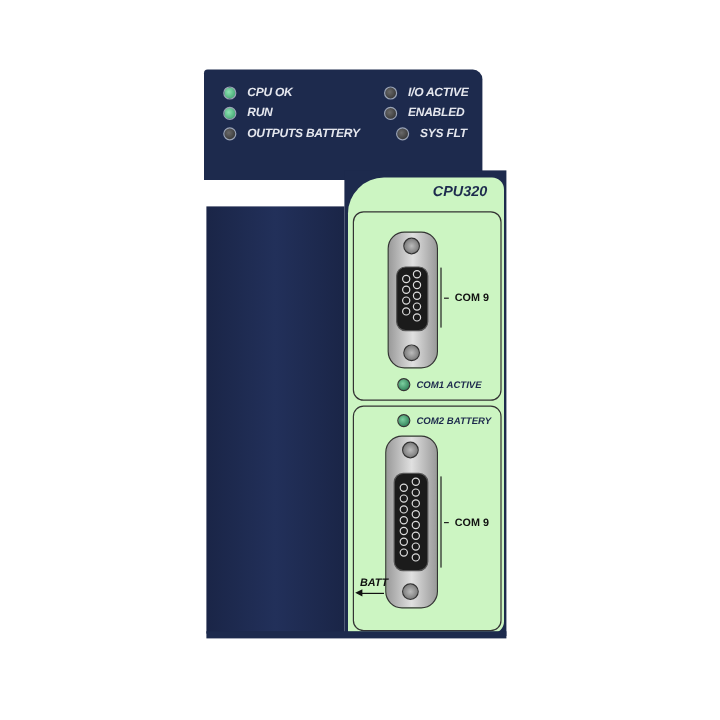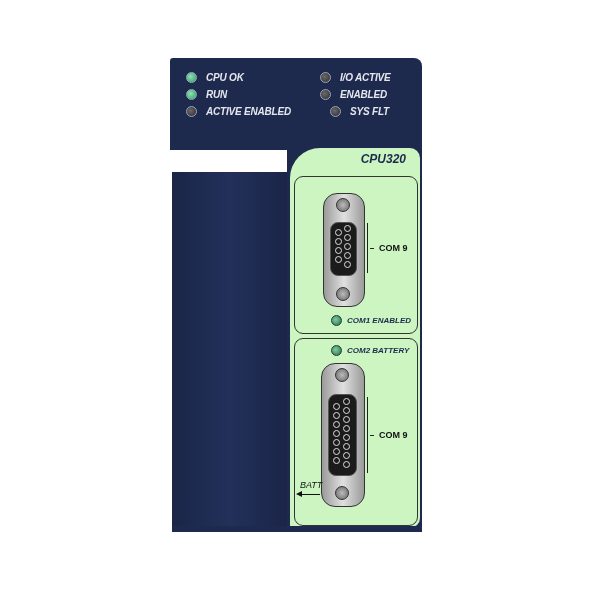--- a/index.html
+++ b/index.html
@@ -1,18 +1,18 @@
 <!DOCTYPE html>
 <html><head>
 <meta charset="utf-8">
 <style>
   html, body { margin: 0; padding: 0; background: #ffffff; }
   body { width: 600px; height: 600px; position: relative; overflow: hidden; font-family: "Liberation Sans", sans-serif; }
   .module { position: absolute; left: 0; top: 0; width: 600px; height: 600px; }
-  .top-panel { position: absolute; left: 170px; top: 58px; width: 252px; height: 92px; background: #1d2a4d; border-radius: 3px 8px 0 0; text-align: right; }
+  .top-panel { position: absolute; left: 170px; top: 58px; width: 232px; height: 92px; background: #1d2a4d; border-radius: 3px 8px 0 0; text-align: right; }
   .led-row { position: absolute; display: flex; align-items: center; }
   .led { width: 9px; height: 9px; border-radius: 50%; border: 1.5px solid #9aa3b5; box-sizing: content-box; }
   .led.on { background: radial-gradient(circle at 40% 40%, #8fe3b3, #2f9a63); }
   .led.off { background: radial-gradient(circle at 40% 40%, #6a6a6a, #2b2b2b); }
   .led-label { margin-left: 9px; color: #e5e7ee; font-style: italic; font-weight: bold; font-size: 10px; letter-spacing: -0.2px; }
   .body-left { position: absolute; left: 172px; top: 172px; width: 115px; height: 356px; background: linear-gradient(90deg, #1a2547 0%, #22305a 50%, #1a2547 100%); }
   .divider { position: absolute; left: 170px; top: 170px; width: 120px; height: 2px; background: #ffffff; }
   .front { position: absolute; left: 287px; top: 142px; width: 135px; height: 388px; background: #1d2a4d; }
   .green { position: absolute; left: 290px; top: 148px; width: 130px; height: 380px; background: #ccf5c2; border-radius: 30px 10px 10px 2px; }
   .cpu-label { position: absolute; right: 14px; top: 4px; font-size: 12px; font-weight: bold; font-style: italic; color: #1d2a4d; }
@@ -20,41 +20,41 @@
   .connector { position: absolute; background: linear-gradient(90deg,#9a9a9a,#e0e0e0 50%,#9a9a9a); border: 1.5px solid #333; border-radius: 14px; }
   .screw { position: absolute; width: 12px; height: 12px; border-radius: 50%; background: radial-gradient(circle,#bbb,#666); border: 1.5px solid #333; }
   .shell { position: absolute; background: #1b1b1b; border-radius: 8px; border: 1.5px solid #555; }
   .pin { position: absolute; width: 5px; height: 5px; border-radius: 50%; border: 1px solid #ddd; }
   .bracket { position: absolute; width: 1px; background: #222; }
   .tick { position: absolute; height: 1px; width: 4px; background: #222; }
   .com-label { position: absolute; font-size: 9px; font-weight: bold; color: #111; }
   .active-row { position: absolute; display: flex; align-items: center; }
   .active-led { width: 9px; height: 9px; border-radius: 50%; background: radial-gradient(circle at 40% 40%, #7ccfa0, #1f6f48); border: 1px solid #333; }
   .active-label { margin-left: 5px; font-size: 8px; font-style: italic; font-weight: bold; color: #1d2a4d; }
-  .batt { position: absolute; left: 10px; top: 332px; font-size: 9px; font-style: italic; font-weight: normal; color: #111; }
+  .batt { position: absolute; left: 10px; top: 332px; font-size: 9px; font-style: italic; font-weight: bold; color: #111; }
   .arrow { position: absolute; left: 8px; top: 346px; width: 22px; height: 1px; background: #111; }
   .arrow:before { content: ""; position: absolute; left: -2px; top: -3px; border-right: 6px solid #111; border-top: 3.5px solid transparent; border-bottom: 3.5px solid transparent; }
   .bottom-lip { position: absolute; left: 172px; top: 526px; width: 250px; height: 6px; background: #1d2a4d; }
 </style>
 </head>
 <body>
 
 <div class="module">
   <div class="top-panel">
     <div class="led-row" style="left:16px;top:14px">
         <span class="led on"></span>
         <span class="led-label">CPU OK</span>
       </div>
     <div class="led-row" style="left:16px;top:31px">
         <span class="led on"></span>
         <span class="led-label">RUN</span>
       </div>
     <div class="led-row" style="left:16px;top:48px">
         <span class="led off"></span>
-        <span class="led-label">ACTIVE ENABLED</span>
+        <span class="led-label">OUTPUTS BATTERY</span>
       </div>
     <div class="led-row" style="left:150px;top:14px">
         <span class="led off"></span>
         <span class="led-label">I/O ACTIVE</span>
       </div>
     <div class="led-row" style="left:150px;top:31px">
         <span class="led off"></span>
         <span class="led-label">ENABLED</span>
       </div>
     <div class="led-row" style="left:160px;top:48px">
@@ -84,21 +84,21 @@
             <div class="pin" style="left:13px;top:29px"></div>
             <div class="pin" style="left:13px;top:38px"></div>
         </div>
         <div class="screw" style="left:12px;top:93px"></div>
       </div>
       <div class="bracket" style="left:72px;top:46px;height:50px"></div>
       <div class="tick" style="left:75px;top:71px"></div>
       <div class="com-label" style="left:84px;top:66px">COM 9</div>
       <div class="active-row" style="left:36px;top:138px">
           <span class="active-led"></span>
-          <span class="active-label">COM1 ENABLED</span>
+          <span class="active-label">COM1 ACTIVE</span>
         </div>
     </div>
 
     <div class="port-box" style="top:190px;height:186px">
       <div class="active-row" style="left:36px;top:6px">
           <span class="active-led"></span>
           <span class="active-label">COM2 BATTERY</span>
         </div>
       <div class="connector" style="left:26px;top:24px;width:42px;height:142px">
         <div class="screw" style="left:13px;top:4px"></div>

